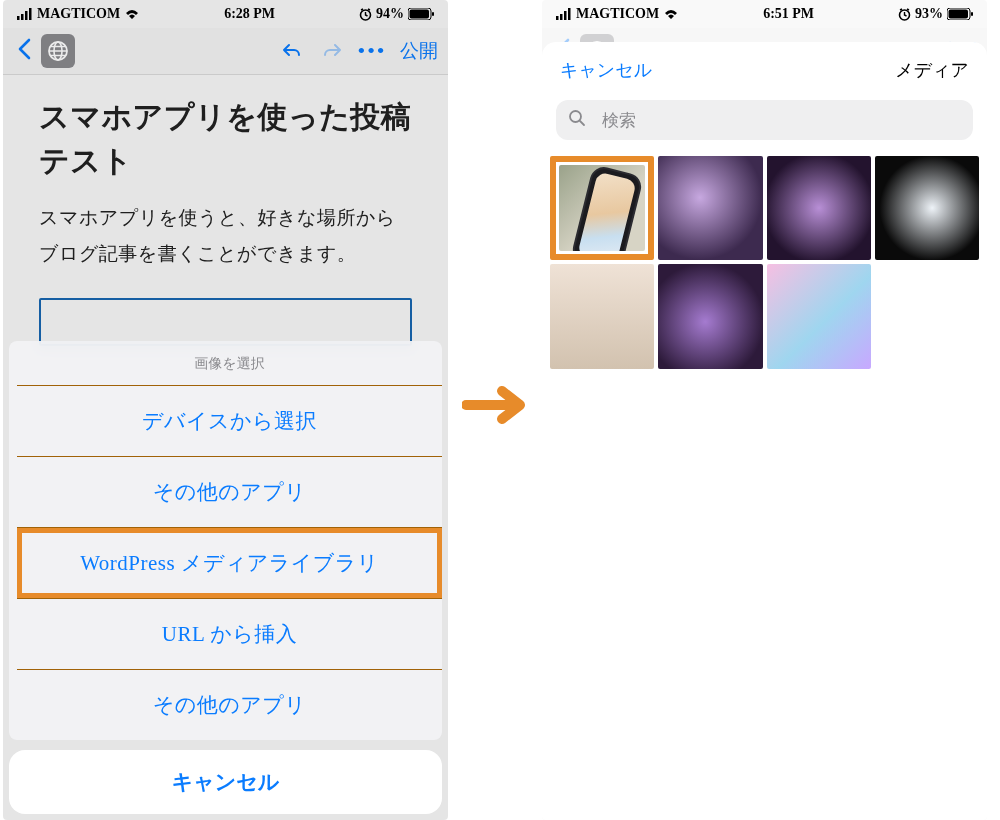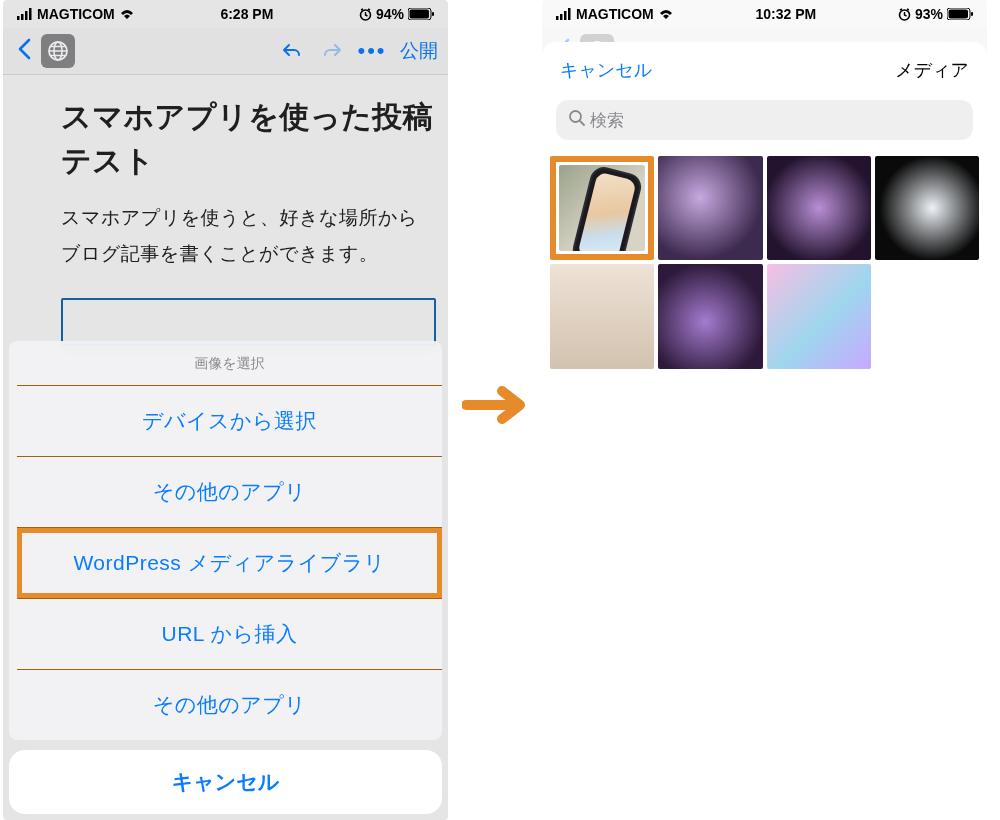--- a/index.html
+++ b/index.html
@@ -1,36 +1,36 @@
 <!DOCTYPE html>
 <html><head>
 <meta charset="utf-8">
 <style>
   html,body{margin:0;padding:0;background:#fff;font-family:-apple-system,"Helvetica Neue","Hiragino Sans","Hiragino Kaku Gothic ProN","Yu Gothic",sans-serif;}
-  .stage{position:relative;width:812px;height:820px;}
+  .stage{position:relative;width:812px;height:820px;font-family:Liberation Serif, serif;}
   .phone{position:absolute;top:0;width:445px;height:820px;background:#f9f9f9;border-radius:4px;overflow:hidden;}
   #phone-left{left:3px;}
   #phone-right{left:542px;}
 
   
   .statusbar{height:28px;display:flex;align-items:center;justify-content:space-between;padding:0 14px;font-size:14px;font-weight:600;color:#000;}
   .sb-left,.sb-right{display:flex;align-items:center;gap:4px;}
   .sb-icon svg{display:block;}
 
   
   .topbar{height:46px;display:flex;align-items:center;padding:0 10px;border-bottom:1px solid #dcdcdc;background:#f5f5f5;}
   .topbar .tb-left{display:flex;align-items:center;gap:6px;}
   .topbar .tb-right{display:flex;align-items:center;gap:16px;margin-left:auto;}
   .globe-btn{width:34px;height:34px;border-radius:6px;background:#8a8a8e;display:flex;align-items:center;justify-content:center;color:#fff;}
   .back-caret{color:#0a7cff;font-size:28px;font-weight:300;padding:0 4px;}
   .tb-icon{width:24px;height:24px;display:flex;align-items:center;justify-content:center;}
   .publish{font-size:19px;color:#0a7cff;font-weight:400;}
 
   
-  .content{padding:20px 12px;color:#222;margin-left:46px;}
+  .content{padding:20px 36px;color:#222;}
   .post-title{font-size:30px;font-weight:700;line-height:1.45;letter-spacing:.5px;margin:0 0 18px;}
   .post-body{font-size:19px;line-height:1.9;letter-spacing:.5px;margin:0 0 26px;}
   .block-placeholder{border:2px solid #1767b1;height:44px;border-radius:2px;}
 
   
   .dim{position:absolute;left:0;right:0;top:0;bottom:0;background:rgba(0,0,0,.08);}
 
   
   .sheet-wrap{position:absolute;left:6px;right:6px;bottom:6px;}
   .sheet{background:#f3f3f5e6;backdrop-filter:blur(6px);border-radius:8px;overflow:hidden;padding-left:8px;}
@@ -42,21 +42,21 @@
 
   
   .arrow{position:absolute;left:457px;top:380px;width:80px;height:50px;display:flex;align-items:center;justify-content:center;color:#e78b2a;}
 
   
   #phone-right .topbar{opacity:.35;border-bottom:1px solid #eee;}
   .media-overlay{position:absolute;left:0;right:0;top:42px;bottom:0;background:#fff;border-top-left-radius:14px;border-top-right-radius:14px;padding-top:6px;}
   .media-nav{display:flex;align-items:center;padding:10px 18px 8px;}
   .media-cancel{font-size:18px;color:#0a7cff;}
   .media-title{flex:1;text-align:right;font-size:18px;font-weight:500;margin-left:-70px;}
-  .searchbar{margin:10px 14px 16px;background:#efeff0;border-radius:12px;height:40px;display:flex;align-items:center;padding:0 12px;color:#8a8a8e;font-size:17px;gap:4px;}
+  .searchbar{margin:10px 14px 16px;background:#efeff0;border-radius:12px;height:40px;display:flex;align-items:center;padding:0 12px;color:#8a8a8e;font-size:17px;gap:16px;}
   .grid{display:grid;grid-template-columns:repeat(4,1fr);gap:4px;padding:0 8px;}
   .thumb{aspect-ratio:1/1;border-radius:2px;box-sizing:border-box;display:flex;align-items:center;justify-content:center;}
   .thumb.selected{outline:6px solid #e78b2a;outline-offset:-6px;}
   .thumb .inner{width:82%;height:82%;background:#000;position:relative;border-radius:2px;overflow:hidden;}
   .thumb.selected .inner{background:linear-gradient(135deg,#9aa28a 0%,#d7d4c5 60%);}
   .t2{background:radial-gradient(circle at 40% 40%,#c7a8e0 0%,#3d2a4f 70%);}
   .t3{background:radial-gradient(circle at 50% 50%,#b88fd6 0%,#23132e 75%);}
   .t4{background:radial-gradient(circle at 55% 50%,#eef3f8 0%,#0a0a0a 68%);}
   .t5{background:linear-gradient(#efe2d6,#d2c2af);}
   .t6{background:radial-gradient(circle at 45% 55%,#a57bd0 0%, #2d1a3a 72%);}
@@ -180,21 +180,21 @@
               <rect x="12" y="0" width="2.5" height="12"></rect>
             </svg>
         </span>
         <span>MAGTICOM</span>
         <span class="sb-icon">
           <svg width="16" height="12" viewBox="0 0 16 12">
               <path d="M8 11 L5 8 Q8 5 11 8 Z M2 5 Q8 -1 14 5 L12 7 Q8 3 4 7 Z" fill="#000"></path>
             </svg>
         </span>
       </div>
-      <div>10:32 PM</div>
+      <div>6:51 PM</div>
       <div class="sb-right">
         <span class="sb-icon">
           <svg width="13" height="13" viewBox="0 0 13 13">
               <circle cx="6.5" cy="7" r="5" fill="none" stroke="#000" stroke-width="1.6"></circle>
               <path d="M6.5 4v3l2 1" stroke="#000" stroke-width="1.4" fill="none"></path>
               <path d="M2 2l2-1M11 2l-2-1" stroke="#000" stroke-width="1.4"></path>
             </svg>
         </span>
         <span>93%</span>
         <span class="sb-icon">

